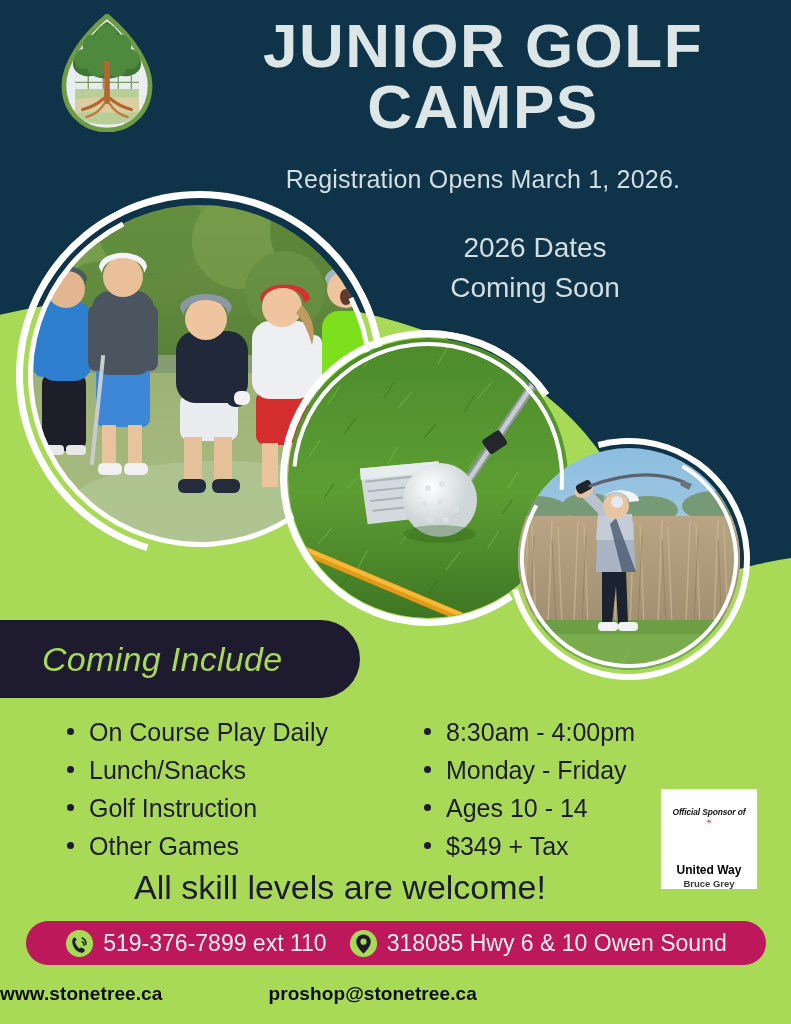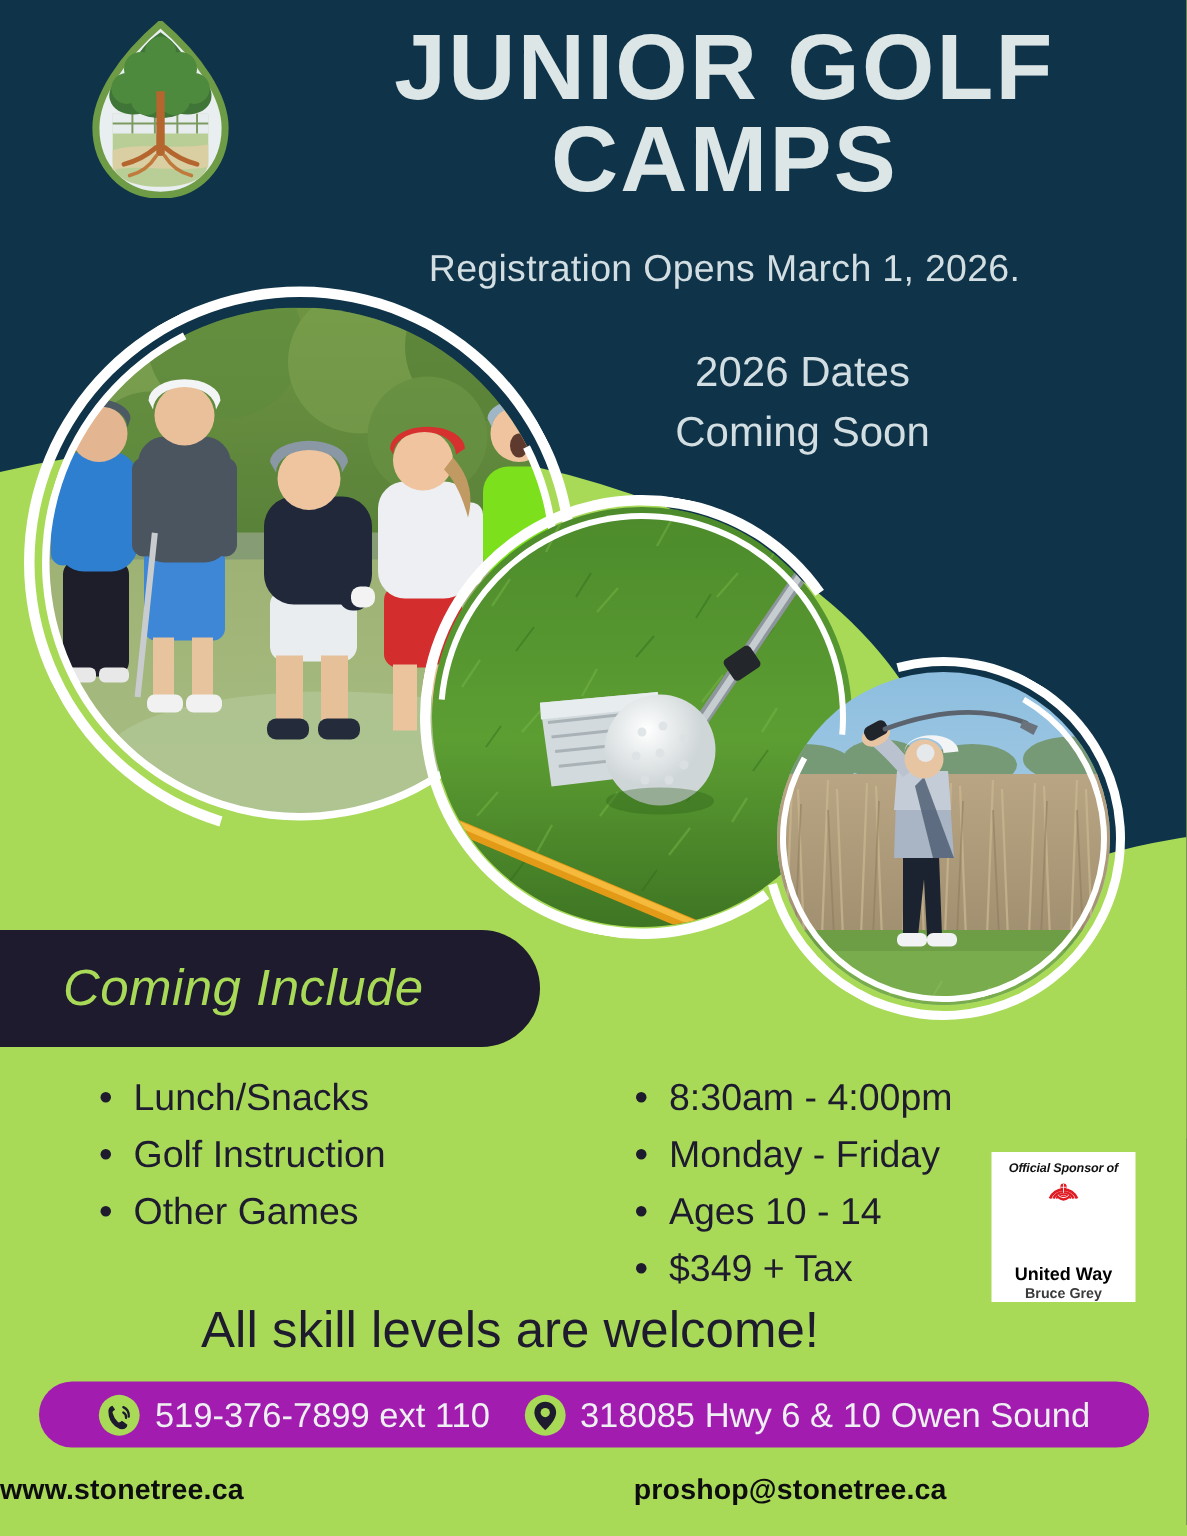--- a/index.html
+++ b/index.html
@@ -143,51 +143,51 @@
   .welcome {
     position:absolute; z-index:25;
     left:40px; top:868px; width:600px;
     text-align:center;
     color:#1E1B2E; font-size:34px; font-weight:400;
   }
 
   
   .uw-logo {
     position:absolute; z-index:26;
-    left:661px; top:768px; width:96px; height:100px;
+    left:661px; top:789px; width:96px; height:100px;
     background:#FFFFFF;
     display:flex; flex-direction:column; align-items:center;
-    padding-top:5px;
+    padding-top:18px;
   }
   .uw-top {
     font-size:8.4px; font-weight:700; font-style:italic;
     color:#111; letter-spacing:-.1px; white-space:nowrap;
   }
   .uw-mark { width:54px; height:42px; margin:1px 0 1px 0; }
   .uw-name { font-size:12px; font-weight:700; color:#000000; line-height:1;margin-top:40px; }
   .uw-sub  { font-size:9.5px; font-weight:700; color:#3A3A3A; margin-top:2px; }
 
   
   .contact-bar {
     position:absolute; z-index:27;
     left:26px; top:921px; width:740px; height:44px;
-    background:#a21caf; border-radius:22px;
+    background:#be185d; border-radius:22px;
     display:flex; align-items:center; justify-content:center; gap:22px;
   }
   .contact-item { display:flex; align-items:center; gap:9px; }
   .contact-item .txt {
     color:#EDEFF2; font-size:23px; font-weight:400; white-space:nowrap;
   }
   .cicon { width:29px; height:29px; flex:none; }
 
   
   .footer {
     position:absolute; z-index:27;
     left:0; top:983px; width:631px;
-    display:flex; justify-content:space-between; 
+    display:flex; justify-content:flex-start; gap:106px;
   }
   .footer a, .footer span {
     color:#0D0D10; font-size:19px; font-weight:700;
     text-decoration:none; letter-spacing:.1px;
   }
 </style>
 </head>
 <body>
 
 <div id="poster">
@@ -435,20 +435,21 @@
     </svg>
   </div>
   <div class="ring" id="ring-swing-outer"></div>
   <div class="ring" id="ring-swing-inner"></div>
 
   <div class="camps-pill">
     <span>Coming Include</span>
   </div>
 
   <ul class="bullets" id="bullets-left">
+    <li>On Course Play Daily</li>
     <li>Lunch/Snacks</li>
     <li>Golf Instruction</li>
     <li>Other Games</li>
   </ul>
 
   <ul class="bullets" id="bullets-right">
     <li>8:30am - 4:00pm</li>
     <li>Monday - Friday</li>
     <li>Ages 10 - 14</li>
     <li>$349 + Tax</li>

